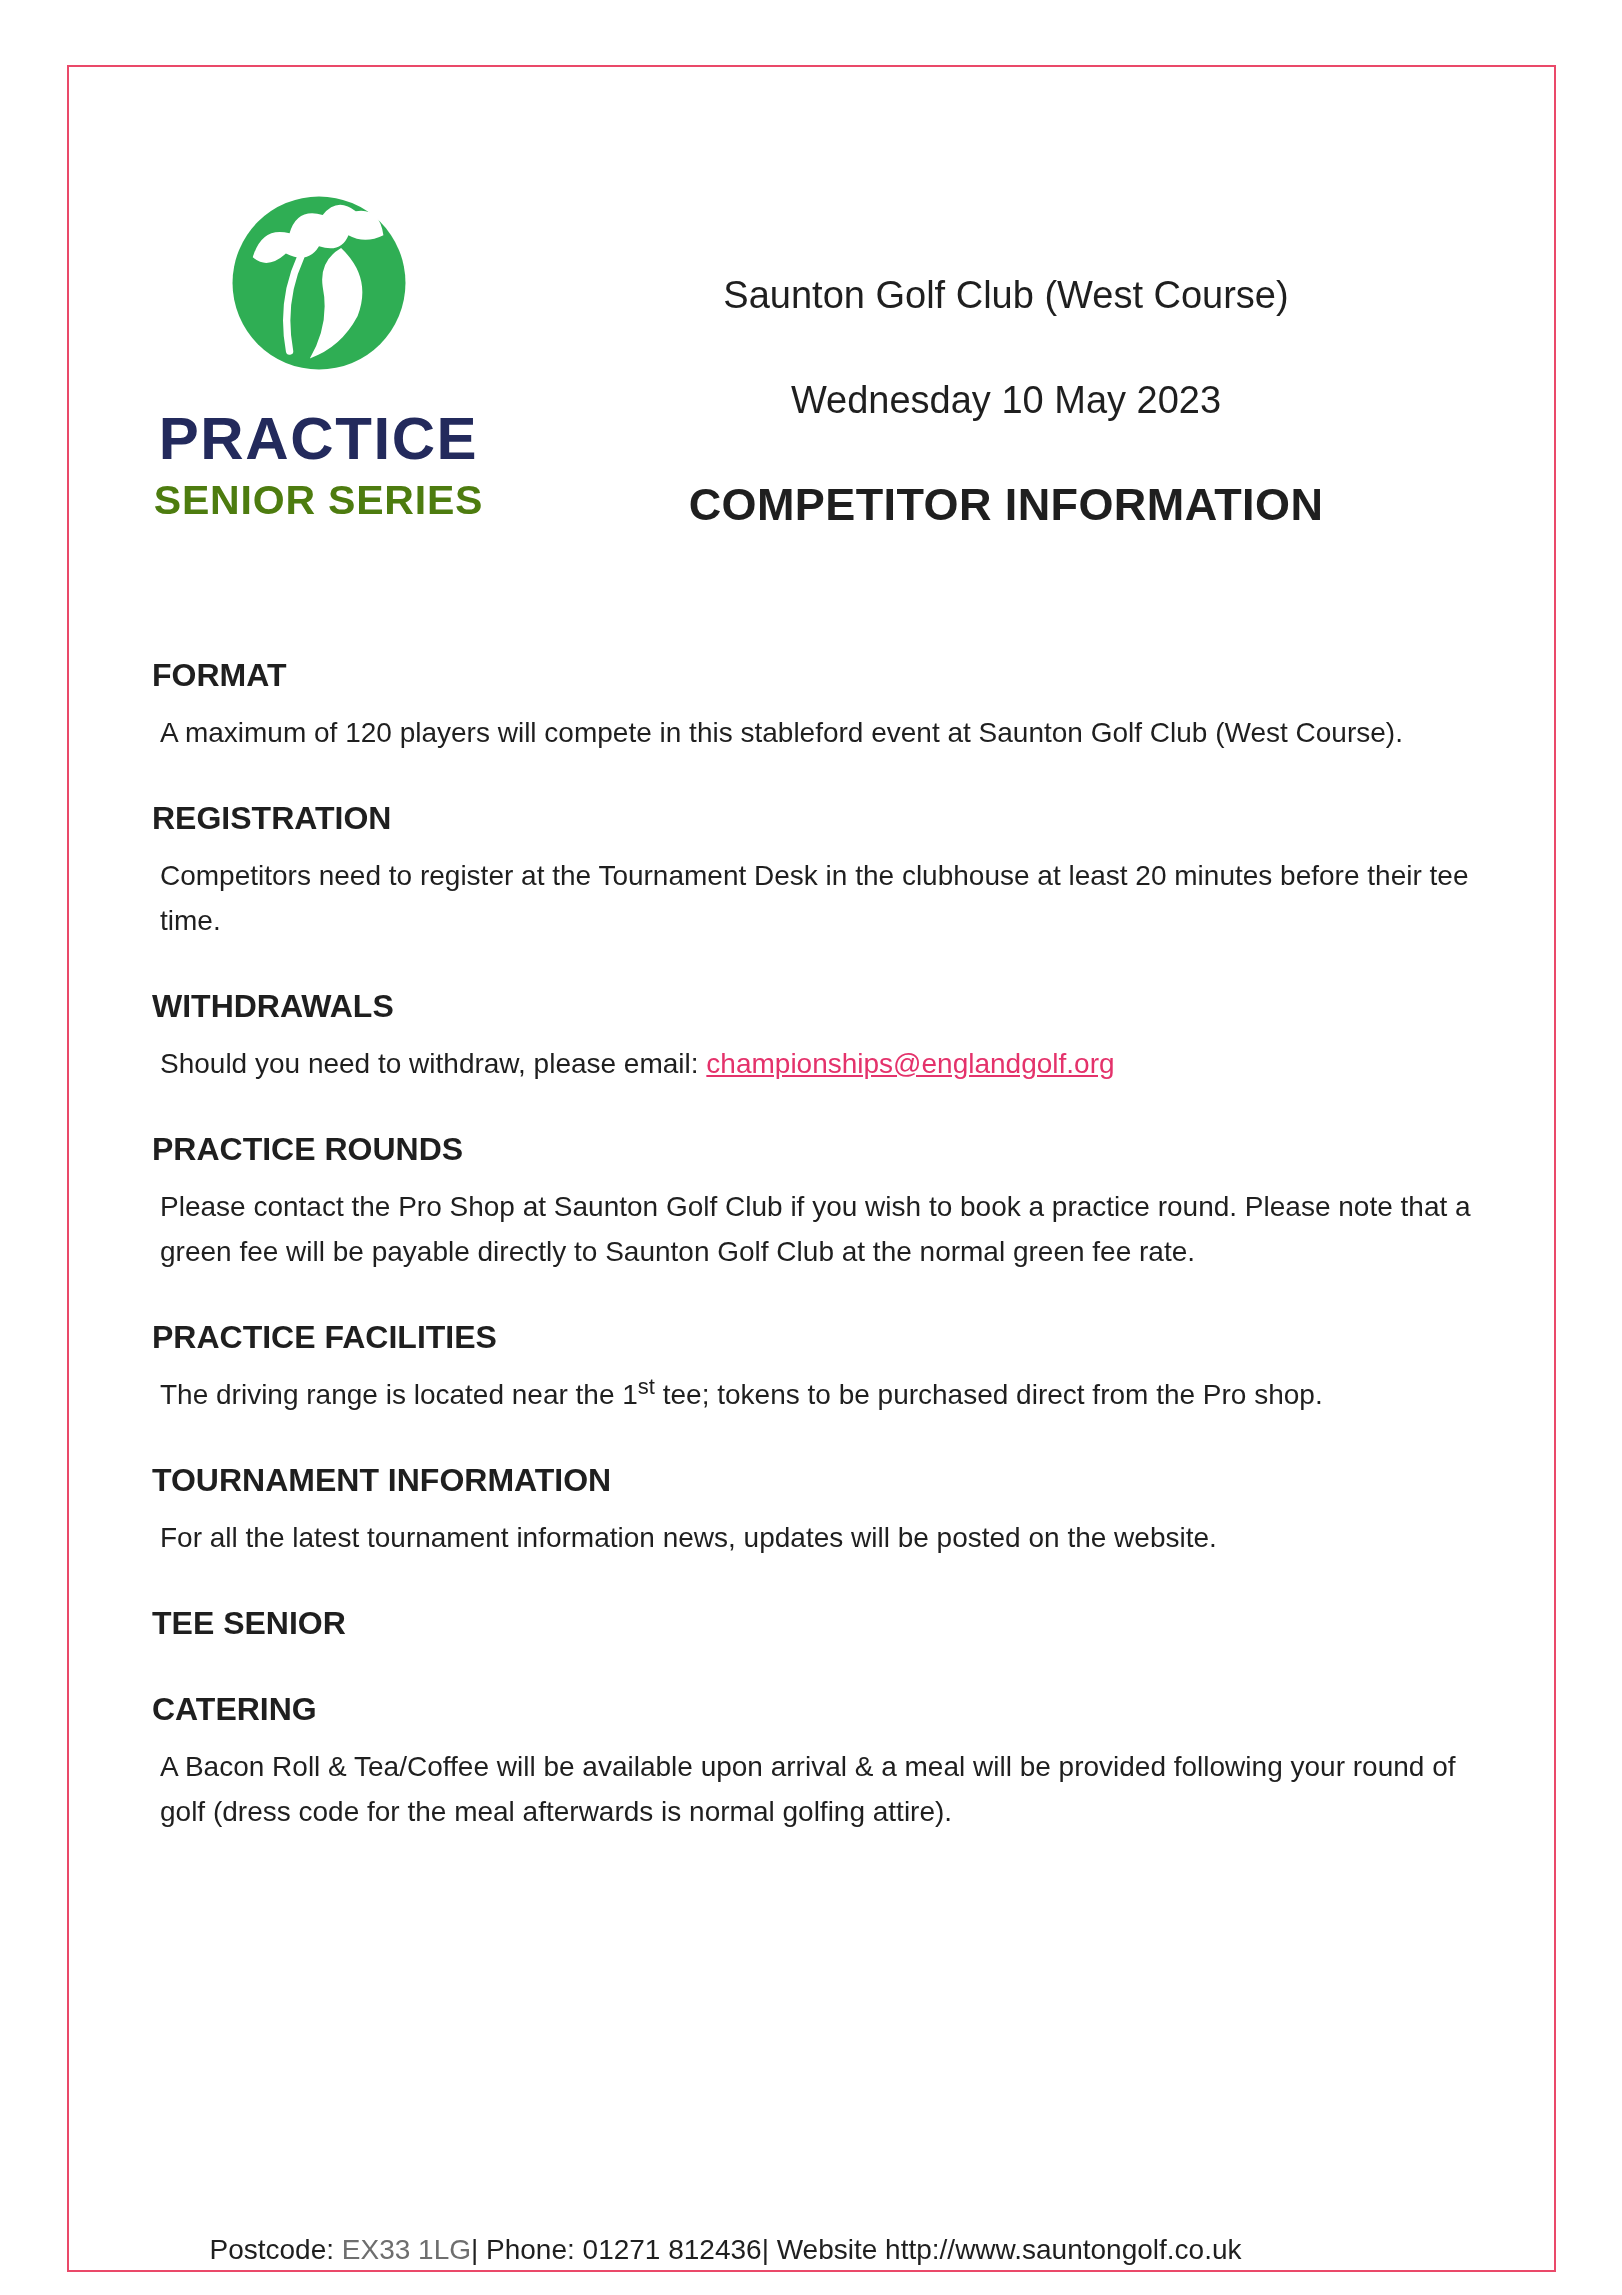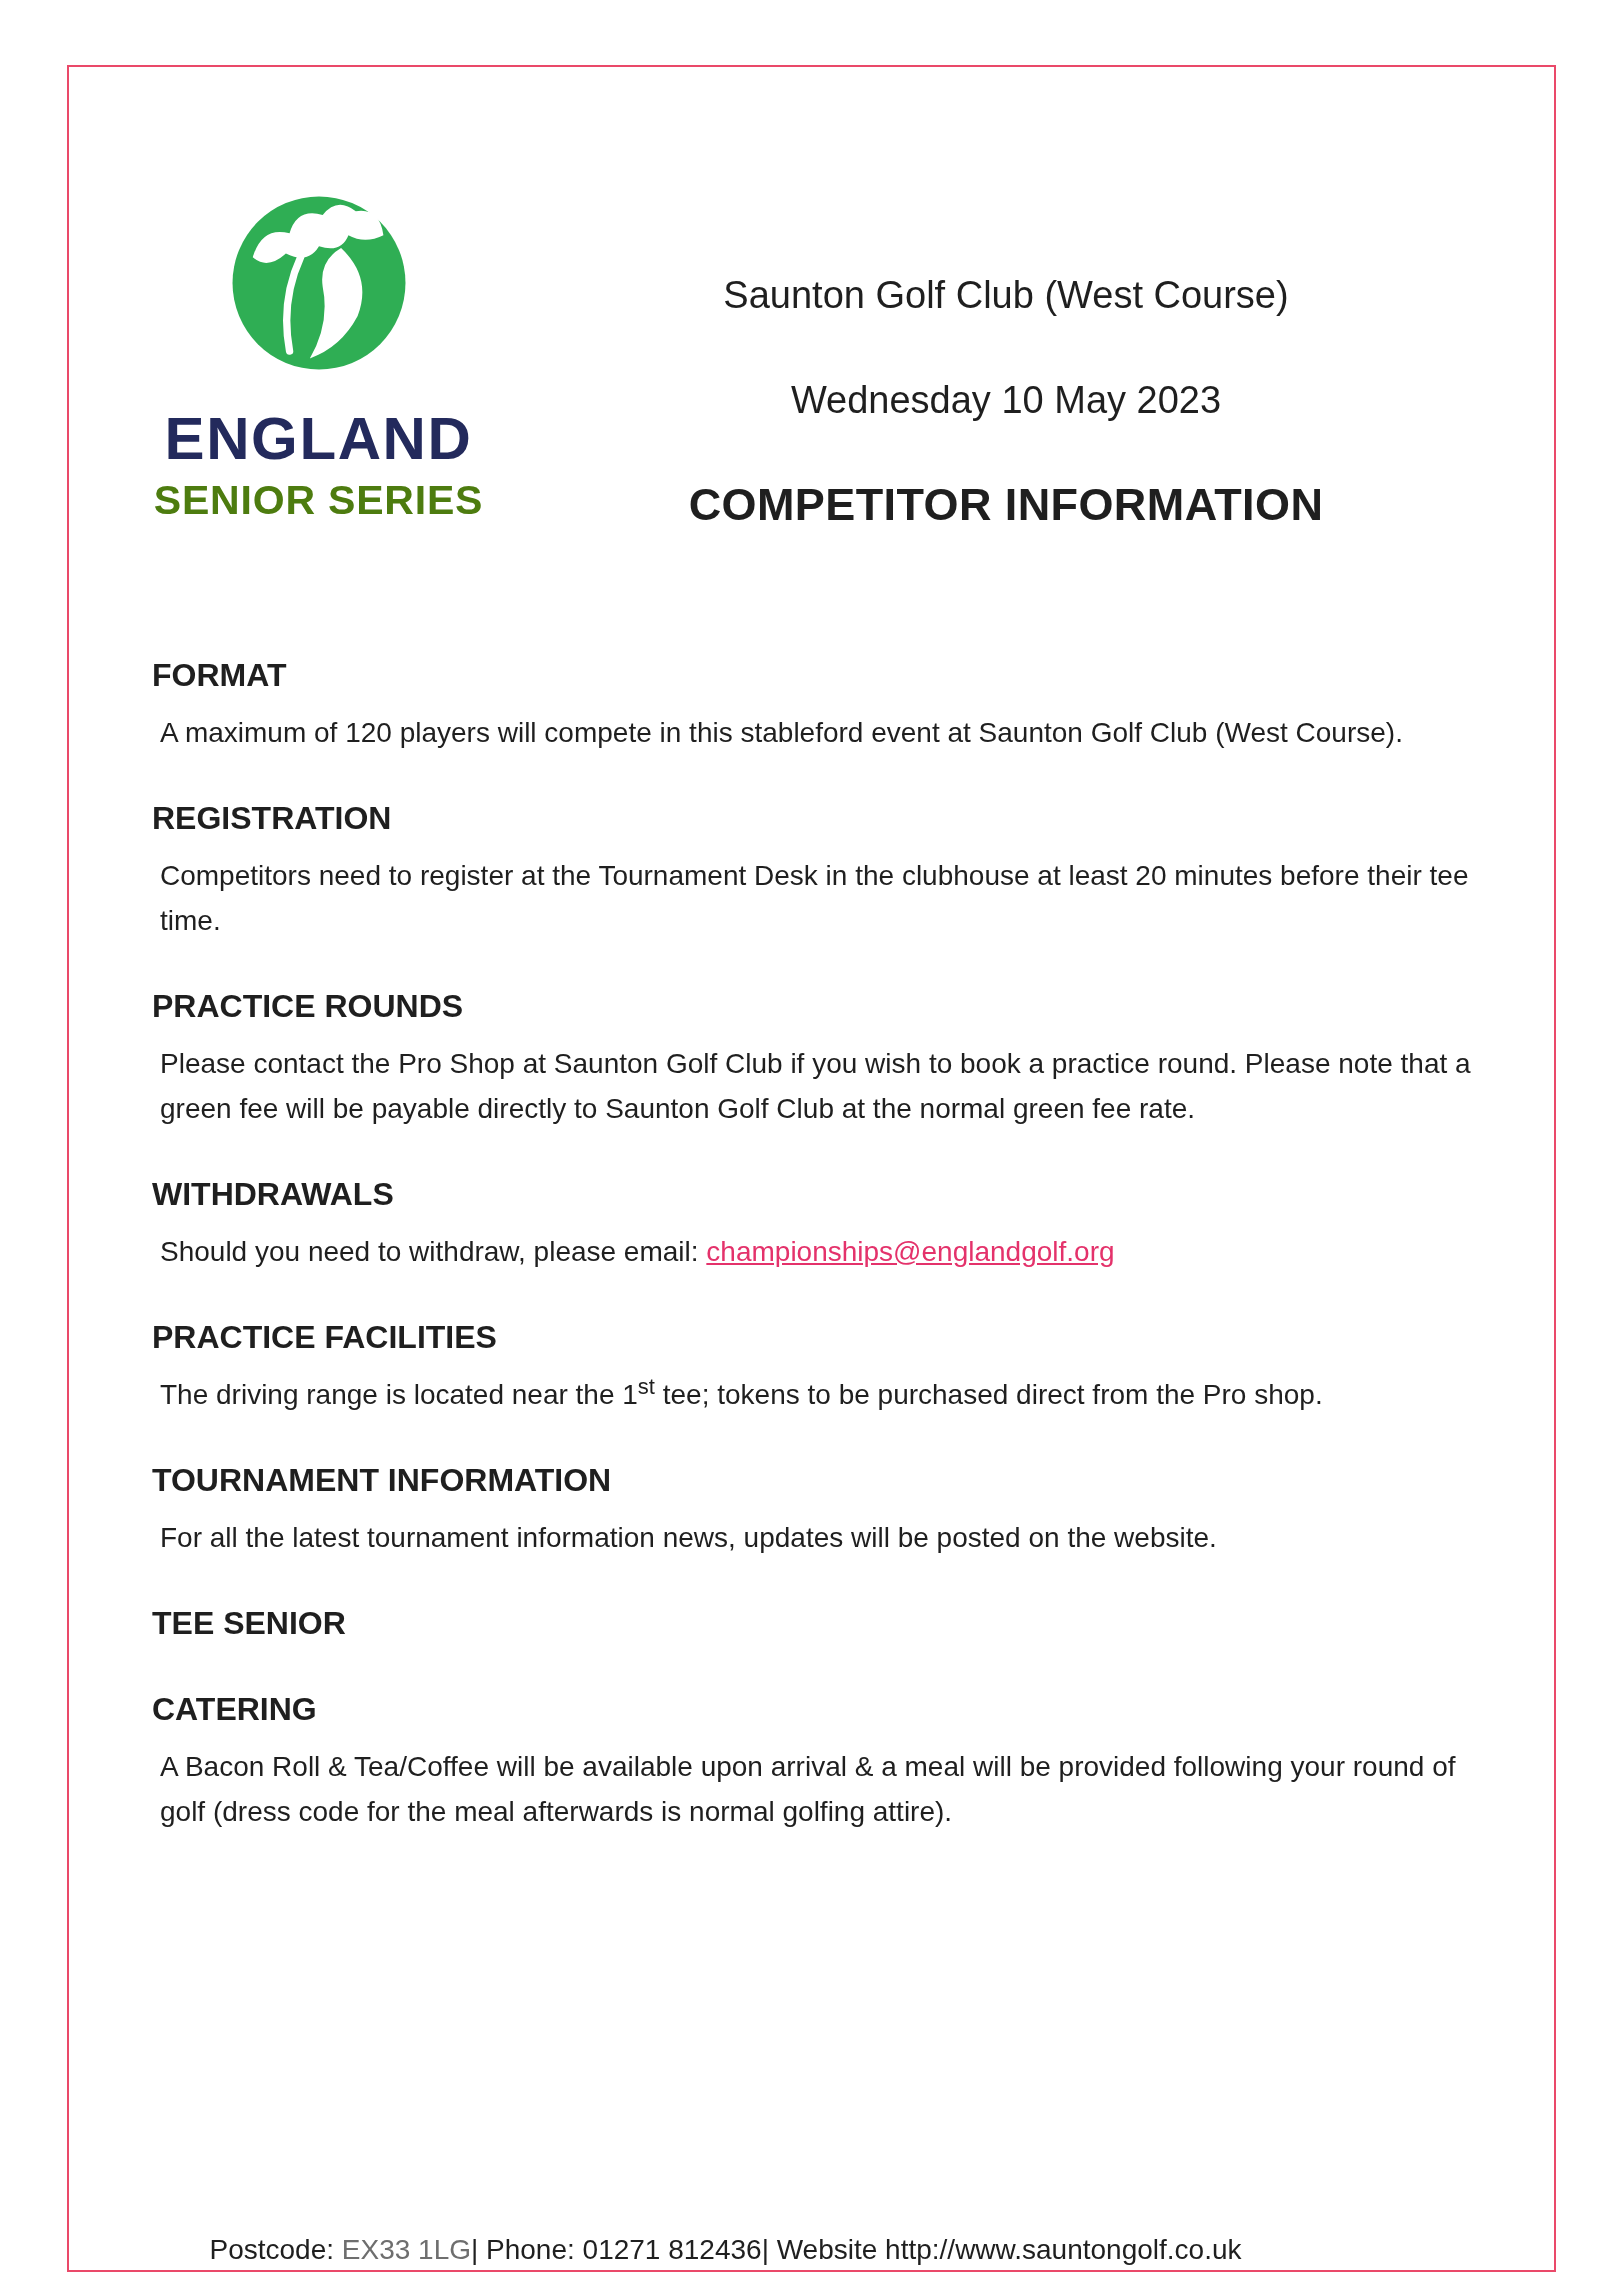--- a/index.html
+++ b/index.html
@@ -125,21 +125,21 @@
 
   <div class="logo">
     <span>
       <svg viewBox="0 0 100 100" width="184" height="184" aria-hidden="true">
         <circle cx="50" cy="50" r="47" fill="#2fae54"></circle>
         <path d="M14 36 Q19 19 34 23 Q38 9 52 13 Q60 3 70 11 Q83 9 85 24 Q75 29 66 24 Q62 34 50 30 Q44 40 32 34 Q22 43 14 36Z" fill="#ffffff"></path>
         <path d="M62 31 Q79 47 71 68 Q62 85 45 91 Q56 72 52 52 Q50 38 62 31Z" fill="#ffffff"></path>
         <path d="M34 87 Q29 60 40 36" stroke="#ffffff" stroke-width="4" fill="none" stroke-linecap="round"></path>
       </svg>
     </span>
-    <div class="logo-england">ENGLAND</div>
+    <div class="logo-england">PRACTICE</div>
     <div class="logo-senior">SENIOR SERIES</div>
   </div>
 
   <div class="header-text">
     <div class="venue">Saunton Golf Club (West Course)</div>
     <div class="date">Wednesday 10 May 2023</div>
     <div class="doc-title">COMPETITOR INFORMATION</div>
   </div>
 
   <div class="content">
@@ -148,27 +148,27 @@
       <h2 class="section-heading">FORMAT</h2>
       <p class="section-body">A maximum of 120 players will compete in this stableford event at Saunton Golf Club (West Course).</p>
     </div>
 
     <div class="section">
       <h2 class="section-heading">REGISTRATION</h2>
       <p class="section-body">Competitors need to register at the Tournament Desk in the clubhouse at least 20 minutes before their tee time.</p>
     </div>
 
     <div class="section">
-      <h2 class="section-heading">PRACTICE ROUNDS</h2>
-      <p class="section-body">Please contact the Pro Shop at Saunton Golf Club if you wish to book a practice round. Please note that a green fee will be payable directly to Saunton Golf Club at the normal green fee rate.</p>
+      <h2 class="section-heading">WITHDRAWALS</h2>
+      <p class="section-body"><span>Should you need to withdraw, please email: </span><a class="link">championships@englandgolf.org</a></p>
     </div>
 
     <div class="section">
-      <h2 class="section-heading">WITHDRAWALS</h2>
-      <p class="section-body"><span>Should you need to withdraw, please email: </span><a class="link">championships@englandgolf.org</a></p>
+      <h2 class="section-heading">PRACTICE ROUNDS</h2>
+      <p class="section-body">Please contact the Pro Shop at Saunton Golf Club if you wish to book a practice round. Please note that a green fee will be payable directly to Saunton Golf Club at the normal green fee rate.</p>
     </div>
 
     <div class="section">
       <h2 class="section-heading">PRACTICE FACILITIES</h2>
       <p class="section-body"><span>The driving range is located near the 1</span><sup>st</sup><span> tee; tokens to be purchased direct from the Pro shop.</span></p>
     </div>
 
     <div class="section">
       <h2 class="section-heading">TOURNAMENT INFORMATION</h2>
       <p class="section-body">For all the latest tournament information news, updates will be posted on the website.</p>

